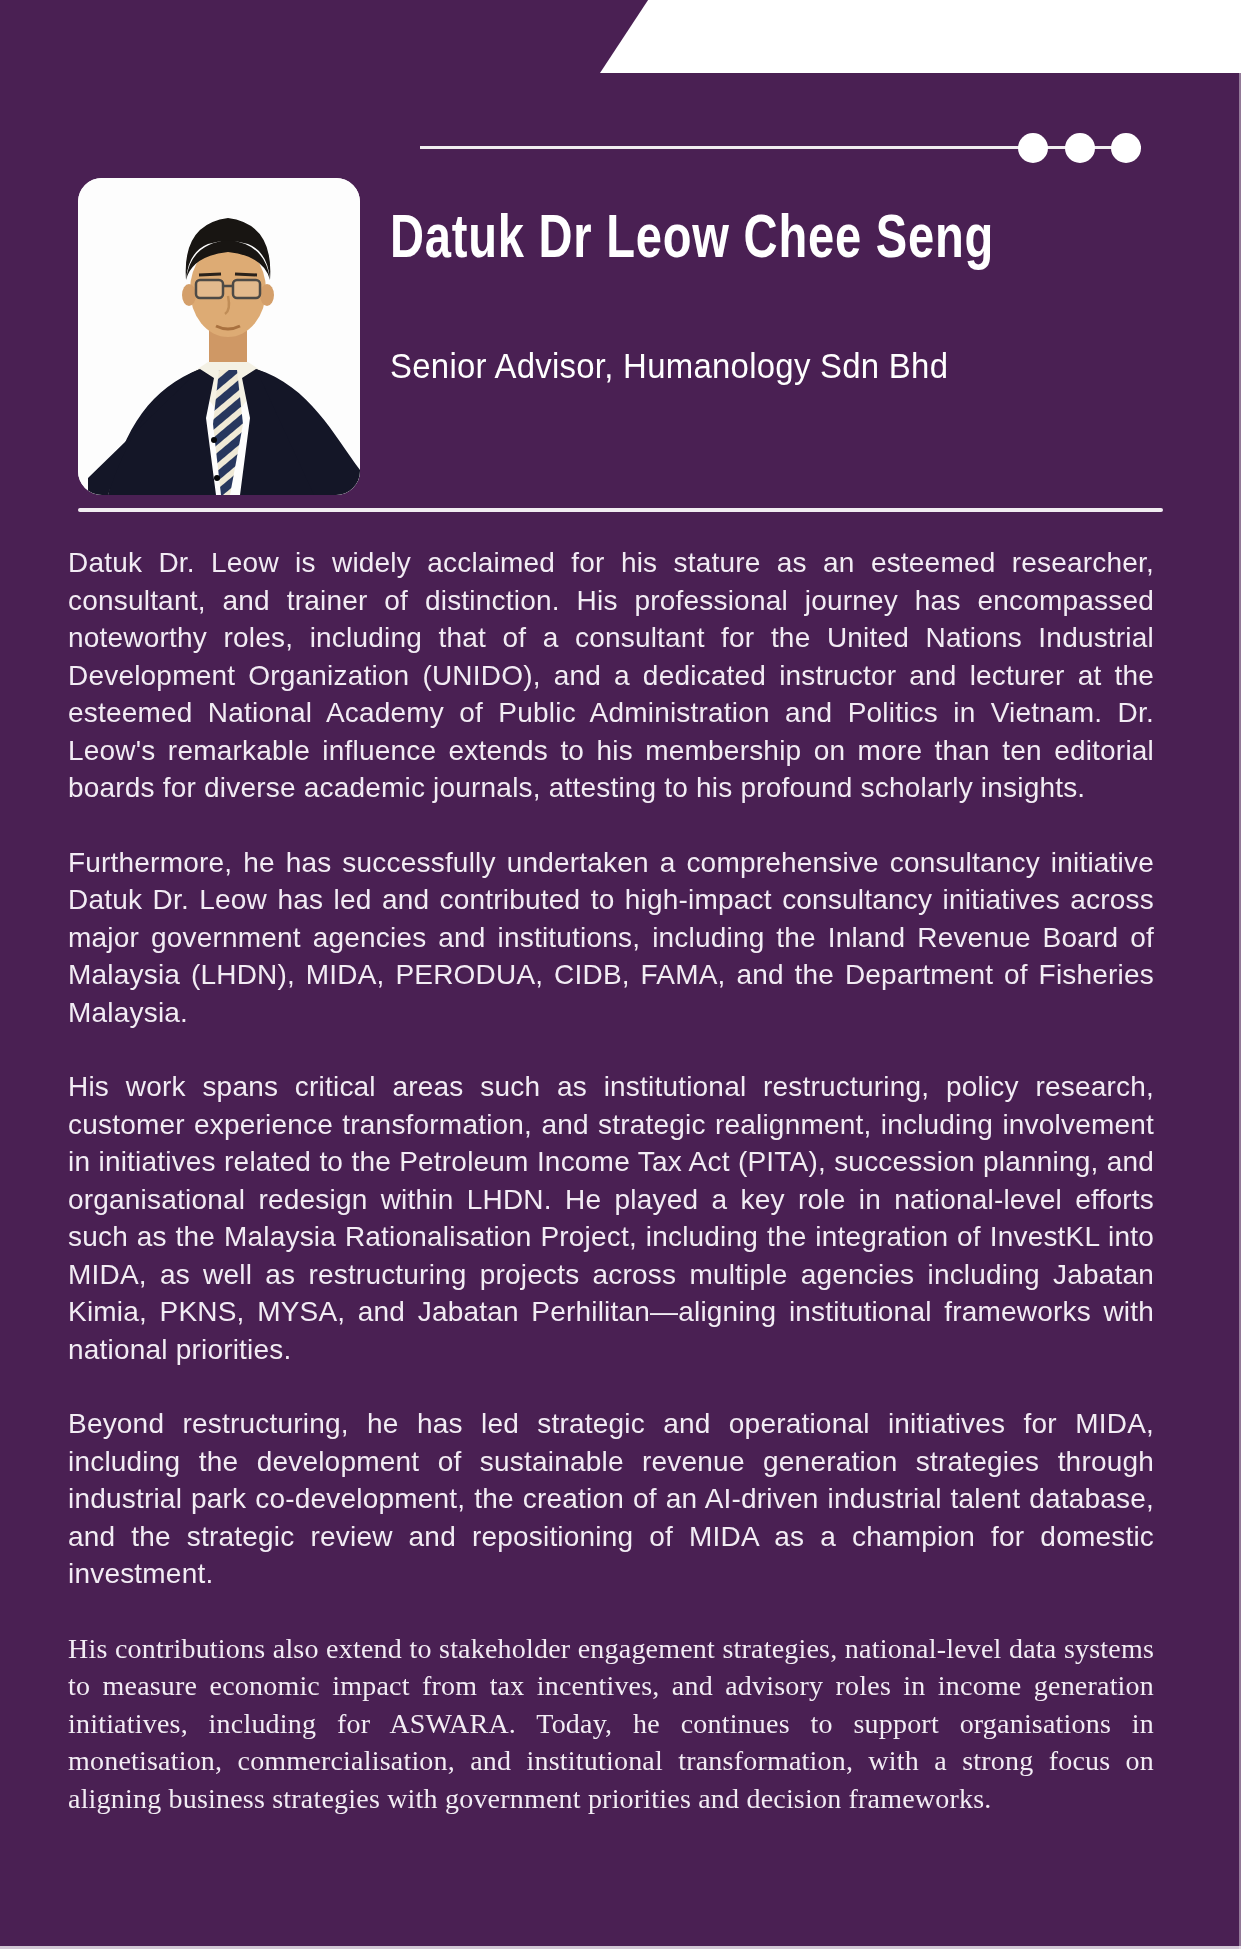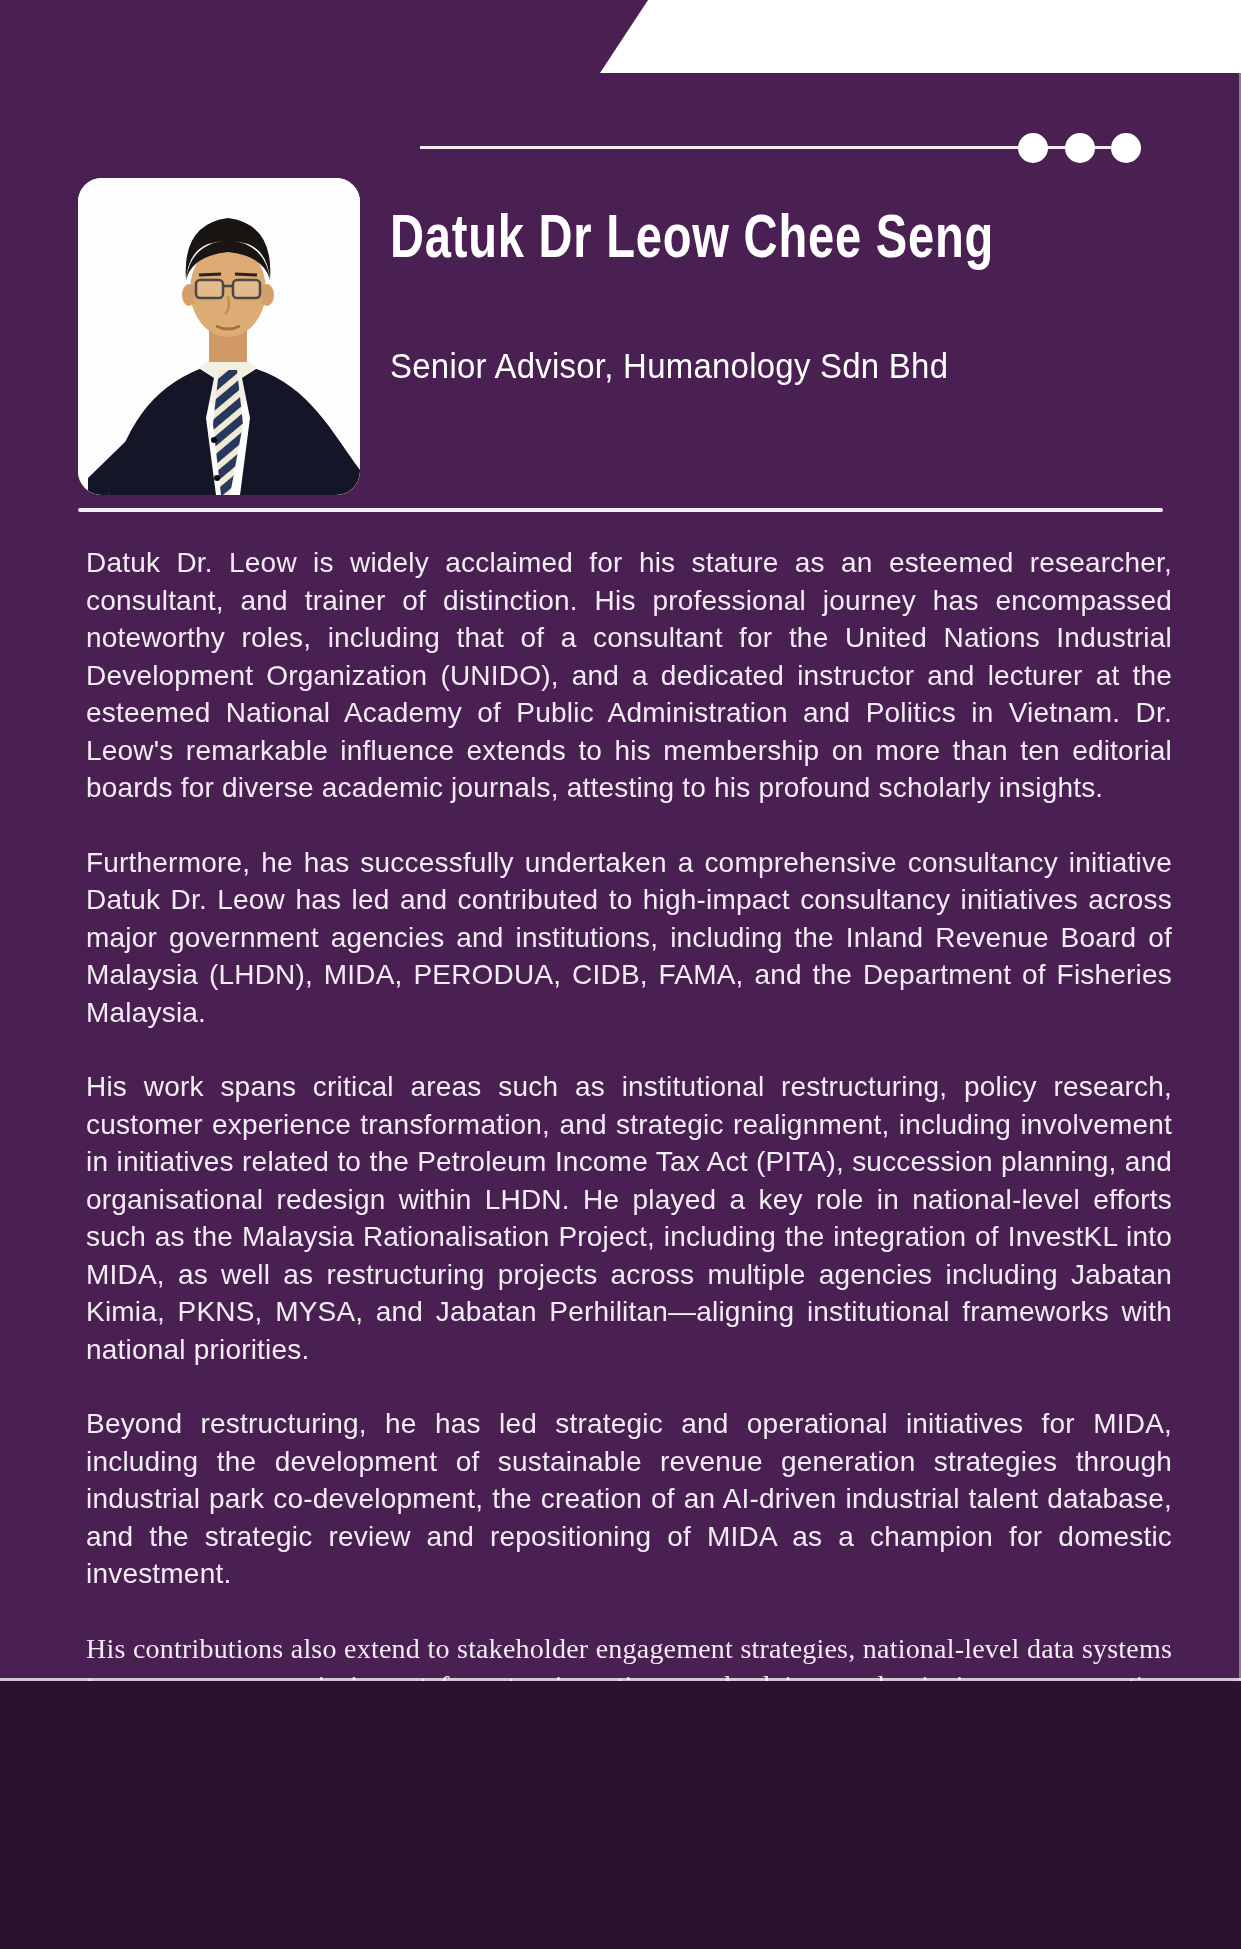--- a/index.html
+++ b/index.html
@@ -1,18 +1,18 @@
 <!DOCTYPE html>
 <html><head>
 <meta charset="utf-8">
 <style>
   html,body{margin:0;padding:0;background:#2b1230;}
   .page{
     position:relative;
-    width:1241px;height:1681px;
+    width:1241px;height:1949px;
     background:#4a2053;
     overflow:hidden;
     font-family:"Liberation Sans", sans-serif;
   }
   
   .banner{
     position:absolute;left:600px;top:0;width:641px;height:73px;
     background:#ffffff;
     clip-path:polygon(7.5% 0,100% 0,100% 100%,0 100%);
   }
@@ -48,21 +48,21 @@
     white-space:nowrap;letter-spacing:0.3px;
     transform:scaleX(0.94);transform-origin:left top;
   }
   
   .divider{
     position:absolute;left:78px;top:508px;width:1085px;height:4px;
     background:rgba(255,255,255,0.92);border:none;margin:0;border-radius:2px;
   }
   
   .bio{
-    position:absolute;left:86px;top:544px;width:1086px;
+    position:absolute;left:68px;top:544px;width:1086px;
     color:#f2ecf4;font-size:28px;line-height:37.5px;
     text-align:justify;letter-spacing:0.2px;
   }
   .bio p{margin:0 0 37px 0;}
   .bio p:last-child{margin-bottom:0;font-family:Liberation Serif, serif;}
 </style>
 </head>
 <body>
 
 <div class="page">

